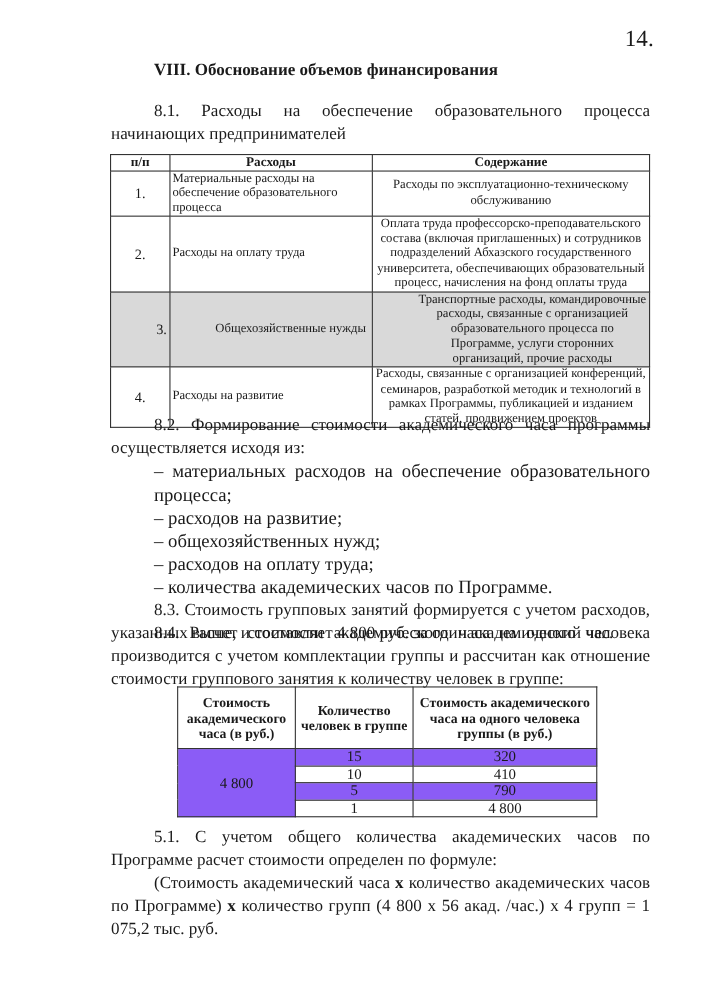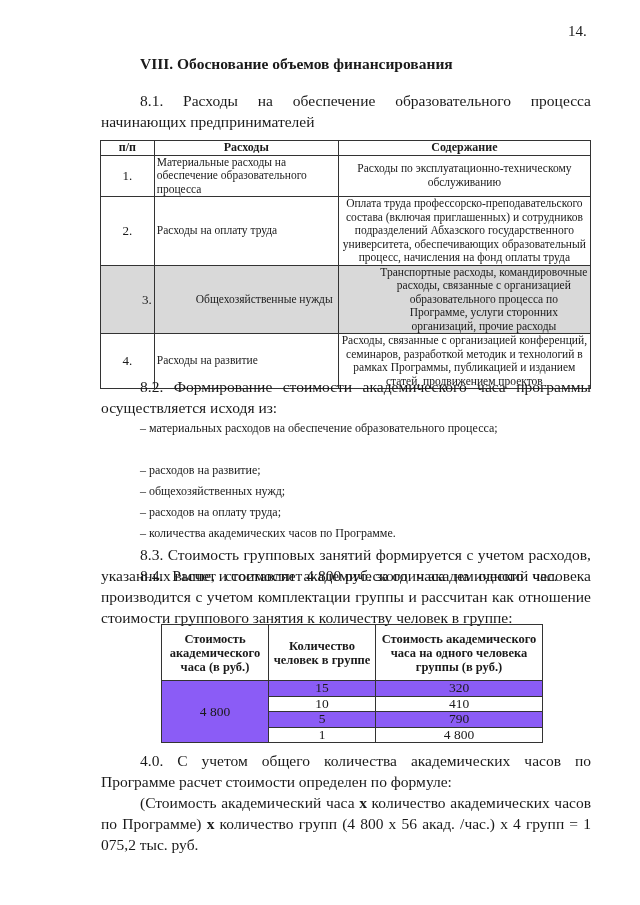--- a/index.html
+++ b/index.html
@@ -6,34 +6,34 @@
     html, body {
       width: 640px; height: 905px; background: #ffffff; overflow: hidden;
     }
     body {
       position: relative;
       font-family: "Liberation Serif", "DejaVu Serif", serif;
       color: #1a1a1a;
     }
     .page-number {
       position: absolute; left: 568px; top: 23px;
-      font-size: 15px;
+      font-size: 21px;
     }
     .heading {
       position: absolute; left: 140px; top: 55px;
       font-size: 15.5px; font-weight: bold;
     }
     .para {
       position: absolute; left: 101px; width: 490px;
       font-size: 15.5px; line-height: 21px;
       text-align: justify; text-indent: 39px;
     }
     .list-item {
       position: absolute; left: 140px; width: 451px;
-      font-size: 12px; line-height: 21px; text-align: justify;
+      font-size: 17px; line-height: 21px; text-align: justify;
     }
     #p81 { top: 90px; }
     #p82 { top: 376px; }
     #li1 { top: 418px; }
     #li2 { top: 460px; }
     #li3 { top: 481px; }
     #li4 { top: 502px; }
     #li5 { top: 523px; }
     #p83 { top: 544px; }
     #p84 { top: 565px; }
@@ -151,14 +151,14 @@
       <td>5</td>
       <td>790</td>
     </tr>
     <tr>
       <td>1</td>
       <td>4 800</td>
     </tr>
   </tbody>
 </table>
 
-<div class="para" id="p85">4.0. С учетом общего количества академических часов по Программе расчет стоимости определен по формуле:</div>
+<div class="para" id="p85">5.1. С учетом общего количества академических часов по Программе расчет стоимости определен по формуле:</div>
 <div class="para" id="p85b"><span>(Стоимость академический часа </span><b class="op">x</b><span> количество академических часов по Программе) </span><b class="op">x</b><span> количество групп (4 800 х 56 акад. /час.) х 4 групп = 1 075,2 тыс. руб.</span></div>
 
 </body></html>

